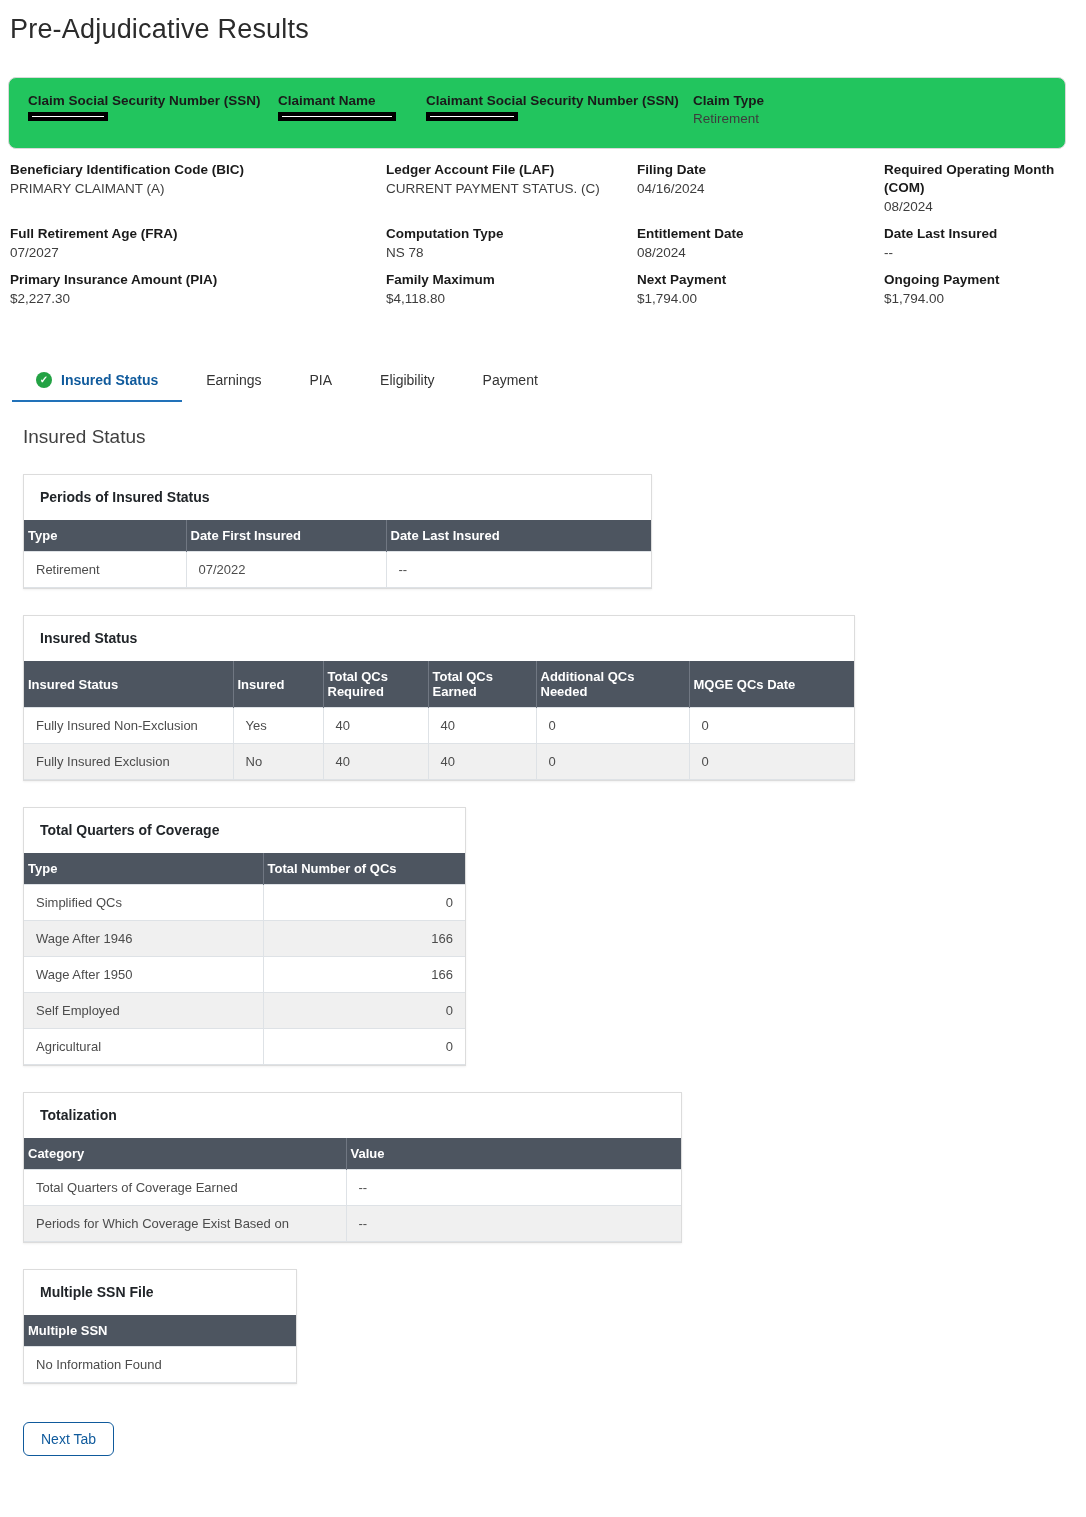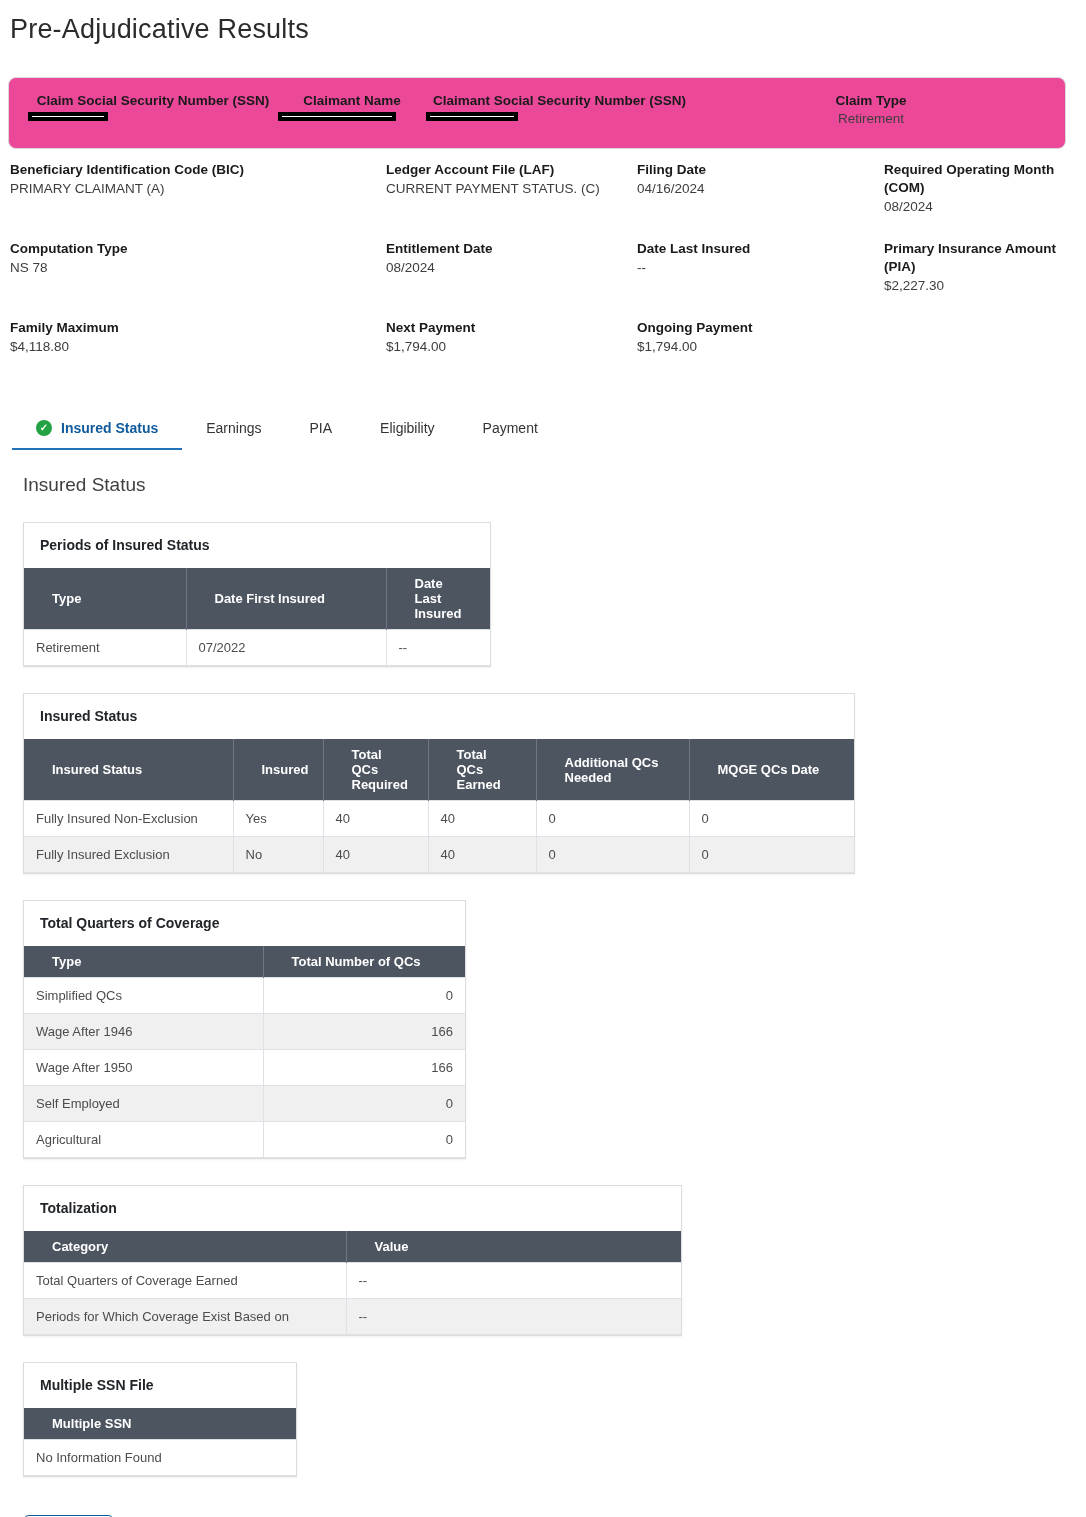--- a/index.html
+++ b/index.html
@@ -3,56 +3,56 @@
 <meta charset="utf-8">
 <style>
   * { box-sizing: border-box; }
   html,body { margin:0; padding:0; background:#ffffff; }
   body { font-family:"Liberation Sans", sans-serif; color:#333; }
   .page { width:1086px; min-height:1517px; position:relative; }
 
   .page-title { font-size:27px; font-weight:400; color:#2b2b2b; margin:0; padding:14px 0 0 10px; letter-spacing:0.2px; }
 
   
-  .summary-card { margin:32px 20px 0 8px; border:1px solid #d9d9d9; border-radius:8px; padding:15px 16px 22px 19px; display:flex; background:#ec4899;text-align:center; }
+  .summary-card { margin:32px 20px 0 8px; border:1px solid #d9d9d9; border-radius:8px; padding:15px 16px 22px 19px; display:flex; background:#22c55e; }
   .summary-field { }
   .sf-1 { width:250px; }
   .sf-2 { width:148px; }
   .sf-3 { width:267px; }
   .sf-4 { flex:1; }
   .summary-label { font-weight:700; font-size:13.5px; color:#1a1a1a; }
   .summary-value { font-size:13.5px; color:#3d3d3d; margin-top:3px; }
   .redact-box { margin-top:4px; height:9px; border:4px solid #000; background:#fff; }
   .rb-1 { width:80px; } .rb-2 { width:118px; } .rb-3 { width:92px; }
 
   
-  .info-grid { display:grid; grid-template-columns:376px 251px 247px 1fr; margin:12px 0 10px 10px; row-gap:25px; }
+  .info-grid { display:grid; grid-template-columns:376px 251px 247px 1fr; margin:12px 0 10px 10px; row-gap:10px; }
   .info-label { font-weight:700; font-size:13.5px; color:#1a1a1a; line-height:18px; }
   .info-value { font-size:13.5px; color:#3d3d3d; margin-top:1px; line-height:17px; }
 
   
   .tabs { display:flex; margin:58px 0 0 12px; }
   .tab { padding:7px 24px 12px 24px; font-size:14px; color:#333; display:flex; align-items:center; gap:9px; cursor:pointer; border-bottom:2px solid transparent; }
   .tab.active { color:#0f5a9c; font-weight:700; border-bottom:2px solid #2272b9; }
   .check-icon { width:16px; height:16px; border-radius:50%; background:#23a244; color:#fff; font-size:10px; line-height:16px; display:inline-flex; align-items:center; justify-content:center; font-weight:700; }
 
   .section-title { font-size:19px; font-weight:400; color:#404040; margin:24px 0 0 23px; }
 
   
   .table-card { border:1px solid #dcdcdc; box-shadow:0 1px 2px rgba(0,0,0,0.06); margin:26px 0 0 23px; background:#fff; }
   .card-title { font-weight:700; font-size:14px; color:#212529; padding:14px 16px 15px 16px; }
   .table-card table { border-collapse:collapse; width:100%; font-size:13px; table-layout:fixed; }
-  .table-card th { background:#4d5560; color:#fff; text-align:left; font-weight:700; padding:8px 28px; line-height:15px; }
+  .table-card th { background:#4d5560; color:#fff; text-align:left; font-weight:700; padding:8px 4px; line-height:15px; }
   .table-card th + th { border-left:1px solid #707782; }
   .table-card td { padding:10px 12px; color:#4c4c4c; border-top:1px solid #dee2e6; line-height:15px; }
   .table-card td + td { border-left:1px solid #dee2e6; }
   .table-card tbody tr:last-child td { border-bottom:1px solid #dee2e6; }
   .table-card tbody tr:nth-child(even) { background:#f0f0f0; }
 
-  .card-periods  { width:468px; }
+  .card-periods  { width:629px; }
   .card-periods  th:nth-child(1){ width:162px; } .card-periods th:nth-child(2){ width:200px; }
   .card-insured  { width:832px; }
   .card-insured  th:nth-child(1){ width:209px; } .card-insured th:nth-child(2){ width:90px; }
   .card-insured  th:nth-child(3){ width:105px; } .card-insured th:nth-child(4){ width:108px; }
   .card-insured  th:nth-child(5){ width:153px; }
   .card-qcs      { width:443px; }
   .card-qcs      th:nth-child(1){ width:239px; }
   .card-totalize { width:659px; }
   .card-totalize th:nth-child(1){ width:322px; }
   .card-mssn     { width:274px; }
@@ -99,20 +99,24 @@
     </div>
     <div>
       <div class="info-label">Filing Date</div>
       <div class="info-value">04/16/2024</div>
     </div>
     <div>
       <div class="info-label">Required Operating Month (COM)</div>
       <div class="info-value">08/2024</div>
     </div>
     <div>
+      <div class="info-label">Full Retirement Age (FRA)</div>
+      <div class="info-value">07/2027</div>
+    </div>
+    <div>
       <div class="info-label">Computation Type</div>
       <div class="info-value">NS 78</div>
     </div>
     <div>
       <div class="info-label">Entitlement Date</div>
       <div class="info-value">08/2024</div>
     </div>
     <div>
       <div class="info-label">Date Last Insured</div>
       <div class="info-value">--</div>

